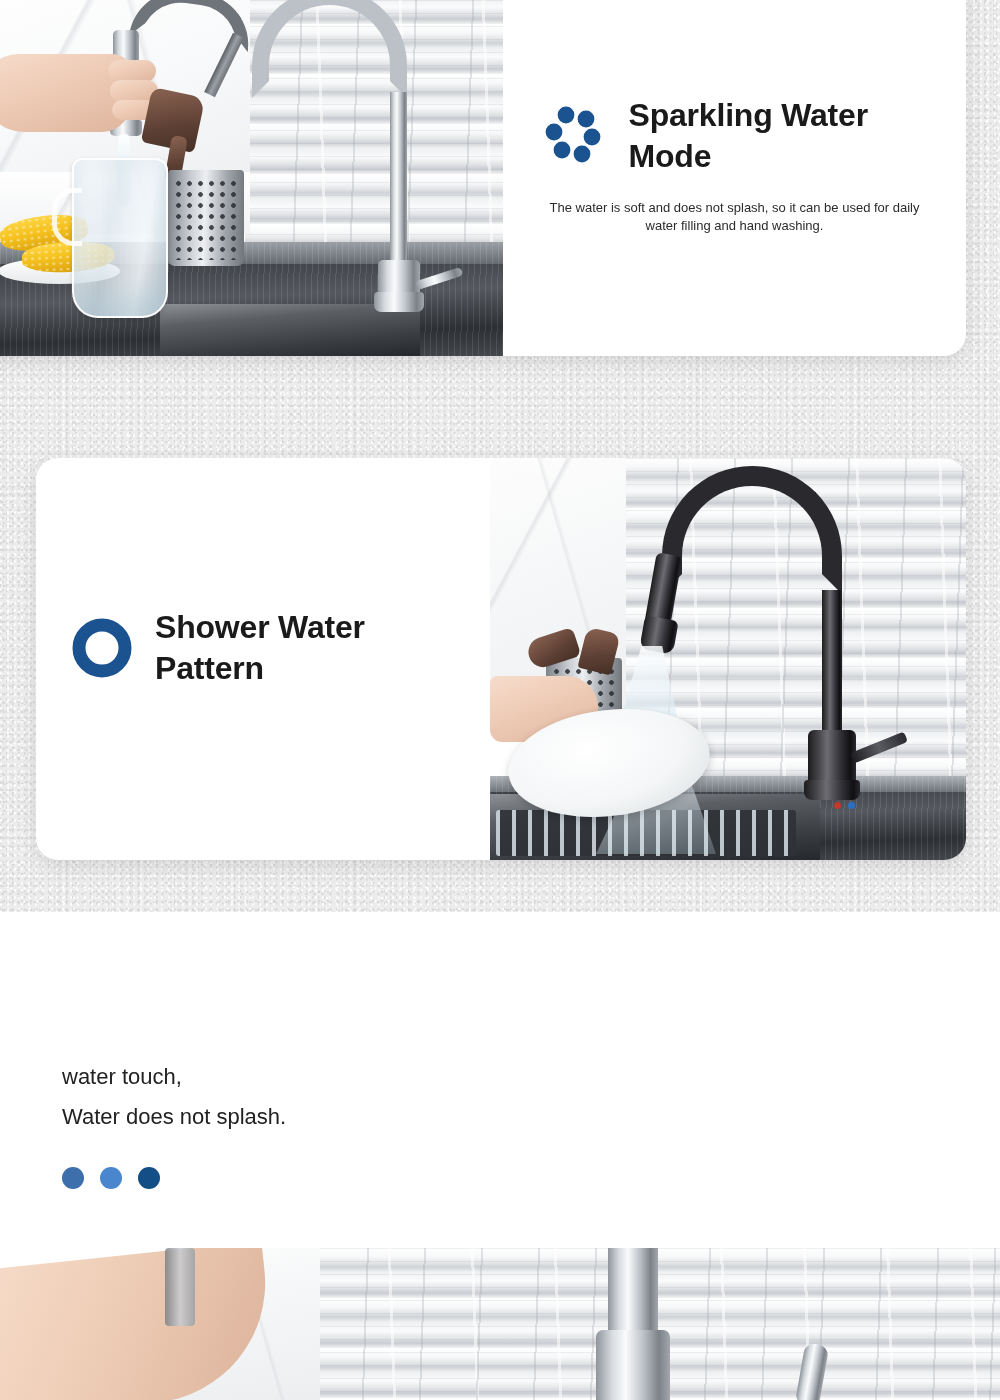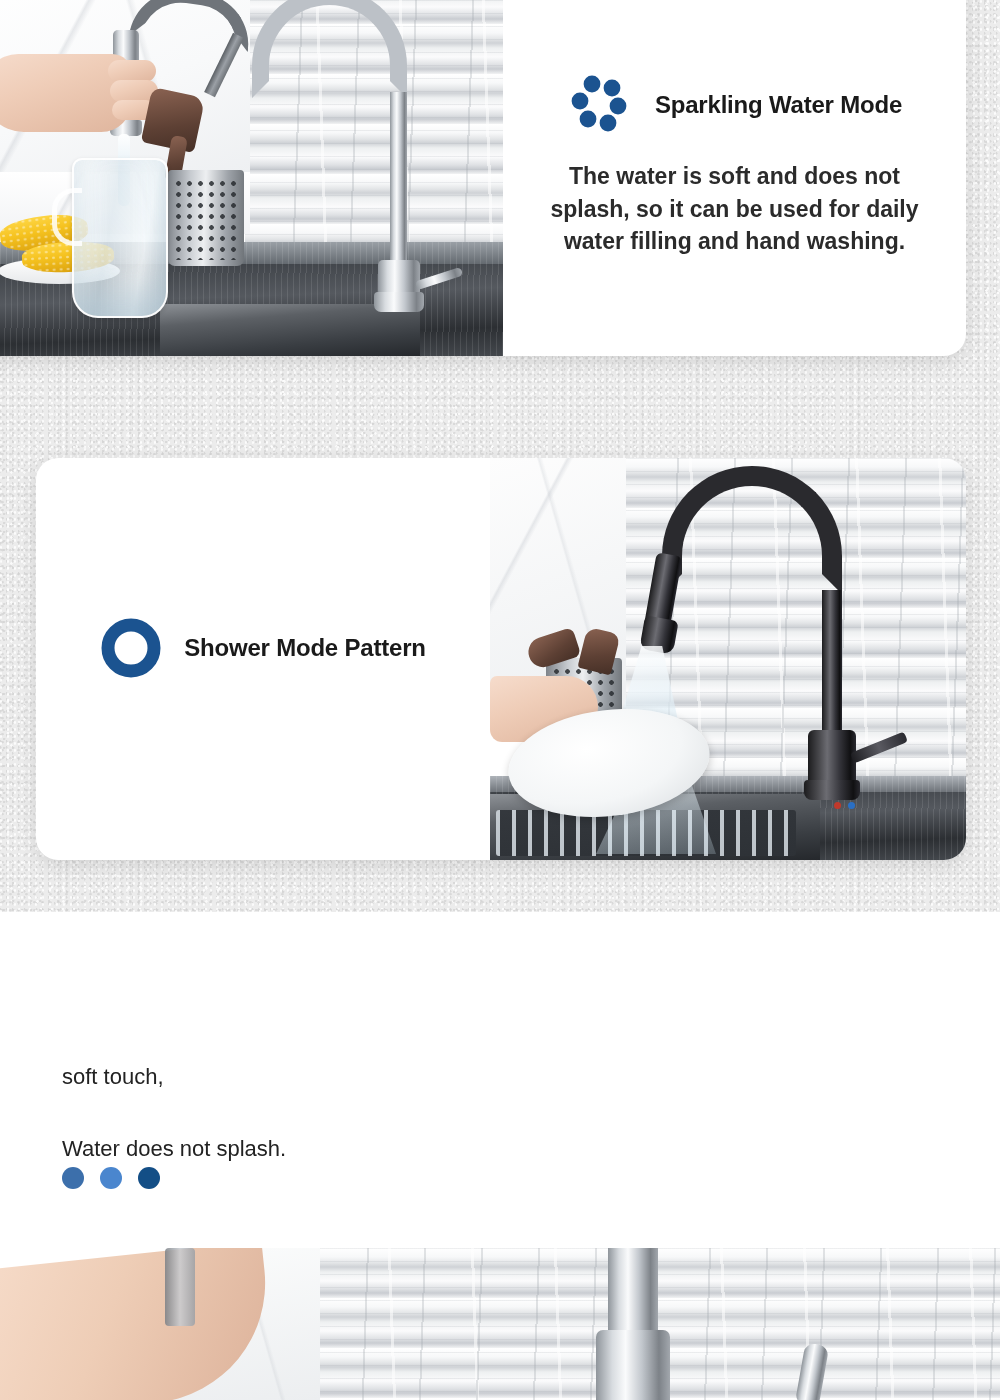--- a/index.html
+++ b/index.html
@@ -65,36 +65,35 @@
   }
 
   .feature-head {
     display: flex;
     align-items: center;
     gap: 22px;
     margin-bottom: 22px;
   }
 
   .feature-title {
-    font-size: 24px;
+    font-size: 32px;
     font-weight: bold;
     color: #1a1a1a;
     text-align: left;
     line-height: 1.28;
     letter-spacing: -.2px;
     max-width: 300px;
   }
 
   .feature-body {
-    font-size: 23px;
+    font-size: 13px;
     color: #2b2b2b;
     text-align: center;
     line-height: 1.42;
     max-width: 400px;
-    font-weight: bold;
   }
 
   
   .icon-bubbles { width: 66px; height: 66px; flex: none; }
   .icon-ring    { width: 62px; height: 62px; flex: none; }
 
   
   .stone-wall {
     position: absolute; inset: 0;
     background:
@@ -248,21 +247,21 @@
     color: #2e6db4;
     letter-spacing: .2px;
   }
   .honeycomb-sub {
     position: absolute;
     left: 62px;
     font-size: 22px;
     color: #222222;
   }
   #honeycomb-sub-1 { top: 152px; }
-  #honeycomb-sub-2 { top: 192px; margin-top: 32px; }
+  #honeycomb-sub-2 { top: 192px; }
 
   #honeycomb-dots {
     position: absolute;
     left: 62px; top: 1167px;
     display: flex;
     gap: 16px;
   }
   .dot { width: 22px; height: 22px; border-radius: 50%; }
 
   
@@ -342,21 +341,21 @@
   </div>
 </div>
 
 <div class="card" id="card-shower">
 
   <div class="card-text" style="max-width:454px;">
     <div class="feature-head">
       <svg class="icon-ring" viewBox="0 0 62 62">
         <circle cx="31" cy="31" r="23" fill="none" stroke="#1b5390" stroke-width="13"></circle>
       </svg>
-      <div class="feature-title">Shower Mode Pattern</div>
+      <div class="feature-title">Shower Water Pattern</div>
     </div>
   </div>
 
   <div class="card-photo" style="width:476px;height:402px;">
 
     <div class="stone-wall" style="left:130px;top:0;right:0;bottom:0;position:absolute;"></div>
 
     <div class="marble-panel" style="left:0;top:0;width:136px;height:252px;background:linear-gradient(160deg,#fdfdfd,#eef0f2);"></div>
 
     <div class="counter" style="left:0;top:318px;width:476px;height:84px;"></div>
@@ -387,21 +386,21 @@
     <div class="utensil-cup" style="left:56px;top:200px;width:76px;height:60px;"></div>
     <div class="spatula" style="left:38px;top:176px;width:50px;height:30px;border-radius:16px 8px 8px 16px;transform:rotate(-18deg);"></div>
     <div class="spatula" style="left:92px;top:172px;width:34px;height:42px;border-radius:12px 10px 4px 4px;transform:rotate(14deg);"></div>
 
     <div class="hand" style="left:0;top:218px;width:108px;height:66px;border-radius:8px 36px 40px 14px;"></div>
     <div class="plate" style="left:18px;top:252px;width:202px;height:106px;transform:rotate(-7deg);"></div>
   </div>
 </div>
 
 <div id="honeycomb-section">
-  <div class="honeycomb-sub" id="honeycomb-sub-1">soft touch,</div>
+  <div class="honeycomb-sub" id="honeycomb-sub-1">water touch,</div>
   <div class="honeycomb-sub" id="honeycomb-sub-2">Water does not splash.</div>
 </div>
 
 <div id="honeycomb-dots">
   <div class="dot" id="dot-1" style="background: rgb(60, 111, 171);"></div>
   <div class="dot" id="dot-2" style="background: rgb(74, 134, 206);"></div>
   <div class="dot" id="dot-3" style="background: rgb(19, 78, 134);"></div>
 </div>
 
 <div id="bottom-photo">

